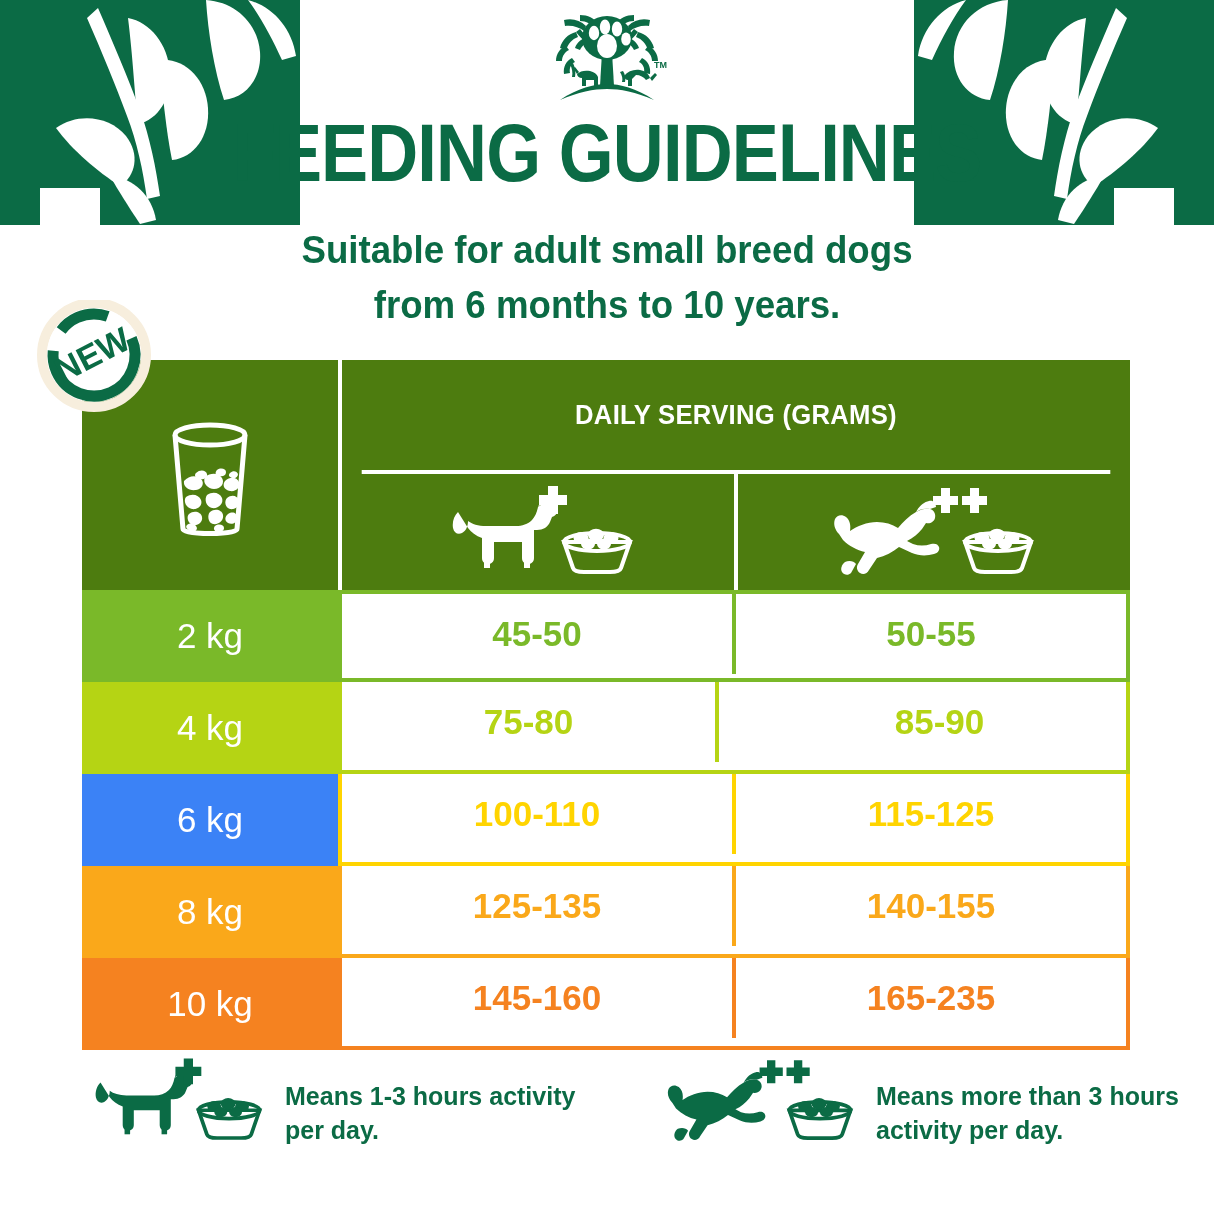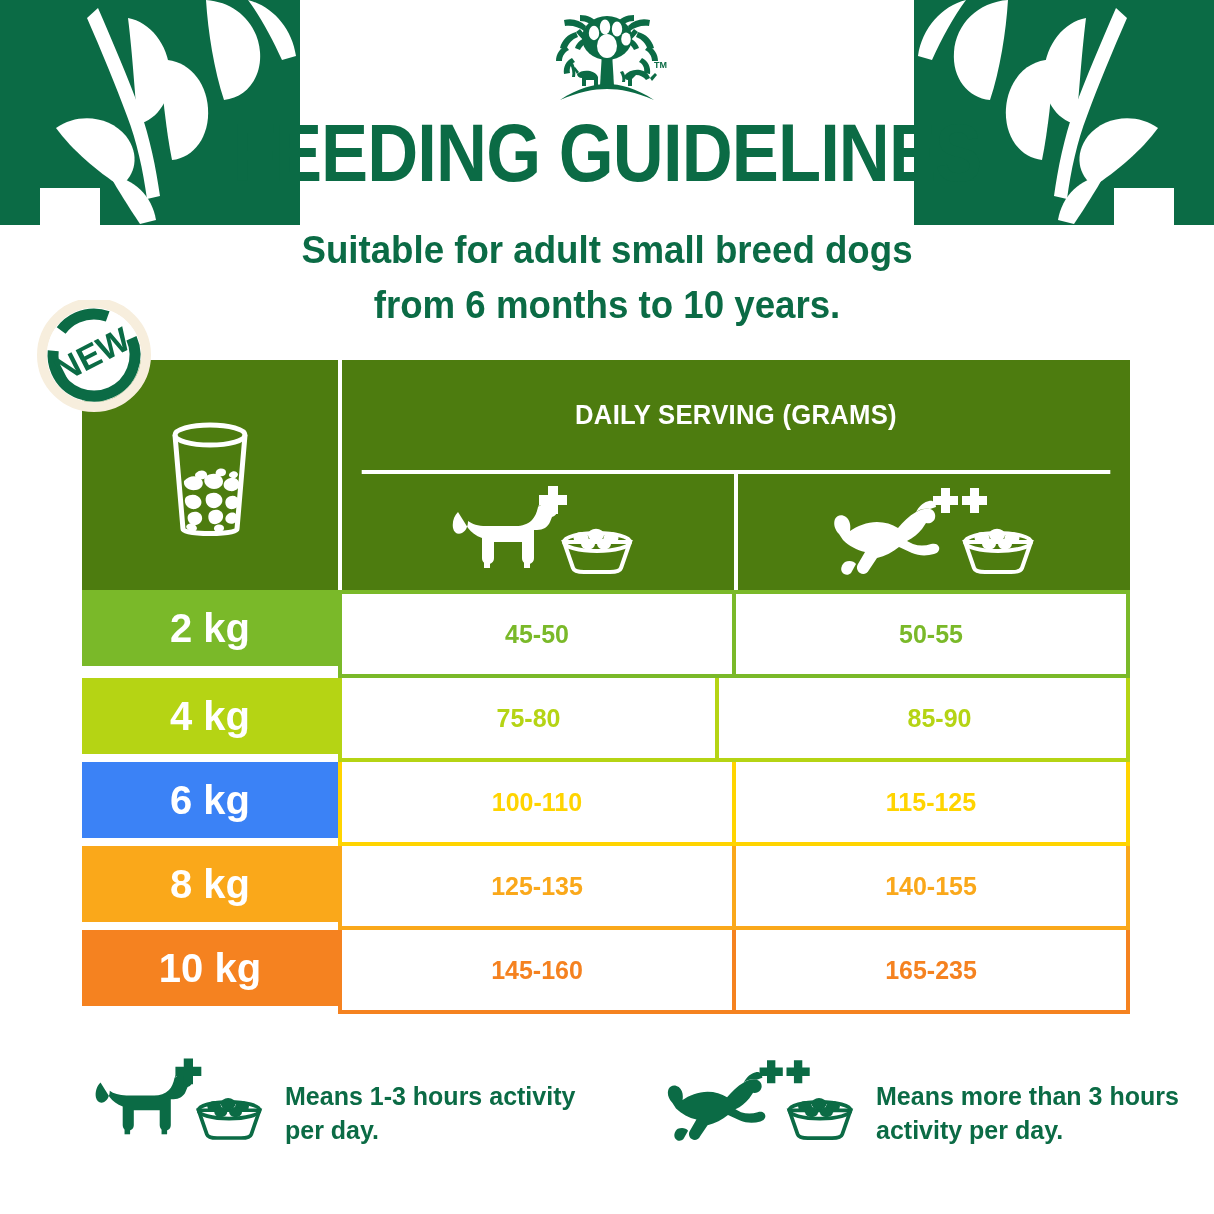--- a/index.html
+++ b/index.html
@@ -72,28 +72,28 @@
   .th-ic{
     flex:1;display:flex;align-items:center;justify-content:center;
   }
   .th-ic:last-child{border-left:4px solid #ffffff;}
   .th-ic svg{display:block;}
 
   .trow{display:flex;}
   .td-weight{
     width:256px;min-width:256px;
     display:flex;align-items:center;justify-content:center;
-    color:#ffffff;font-size:40px;font-weight:bold;
-    height:76px;
+    color:#ffffff;font-size:35px;font-weight:normal;
+    height:92px;
   }
   .td-vals{flex:1;display:flex;}
   .td-val{
     flex:1;
     display:flex;align-items:center;justify-content:center;
-    font-size:25px;font-weight:bold;background:#ffffff;
+    font-size:35px;font-weight:bold;background:#ffffff;
     height:80px;
     box-sizing:border-box;
   }
   .td-val.second{border-left:4px solid;}
   .trow .td-vals{border-left:4px solid;border-bottom:4px solid;border-right:4px solid;}
   .trow:first-of-type .td-vals{border-top:4px solid;}
 
   
   .legend{position:absolute;left:0;right:0;top:1050px;height:120px;}
   .legend-item{position:absolute;display:flex;align-items:flex-start;}

